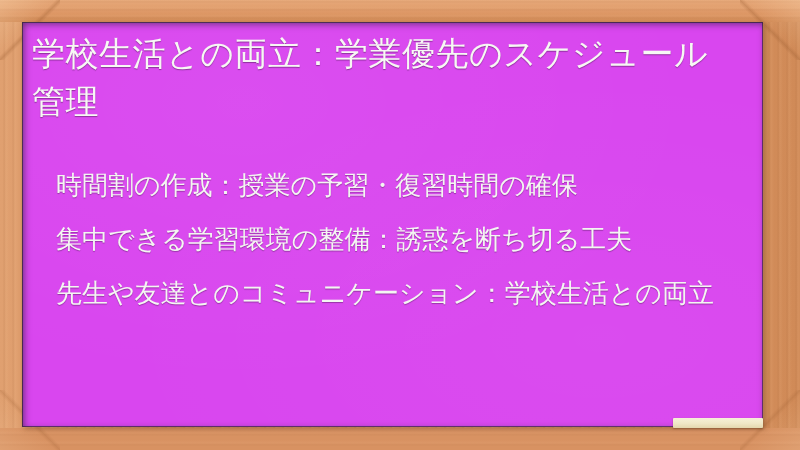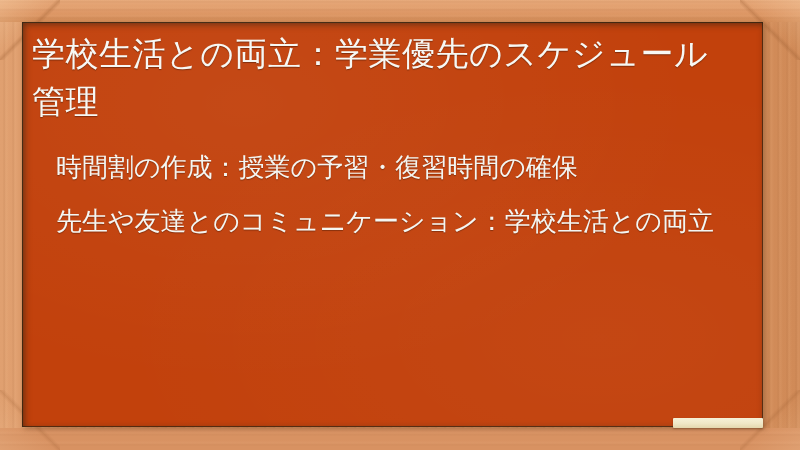--- a/index.html
+++ b/index.html
@@ -80,21 +80,21 @@
   .miter.br { right: 0; bottom: 0;
     background: linear-gradient(-45deg, rgba(255,220,180,0.18) 0%, rgba(255,220,180,0.0) 46%, rgba(150,88,44,0.20) 50%, rgba(150,88,44,0.0) 54%); }
 
   
   .board {
     position: absolute;
     left: 22px;
     top: 22px;
     width: 741px;
     height: 405px;
-    background: #c2410c;
+    background: #d946ef;
     box-shadow:
       inset 0 0 0 1px rgba(12,30,20,0.55),
       inset 2px 2px 7px rgba(10,26,18,0.55),
       2px 2px 5px rgba(90,50,20,0.35);
     overflow: hidden;
   }
   .board::after {
     
     content: "";
     position: absolute;
@@ -118,21 +118,21 @@
     letter-spacing: 0.5px;
     margin: 0;
     padding: 0 0 0 0;
     font-weight: 400;
     max-width: 690px;
     text-shadow: 0 1px 1px rgba(0,0,0,0.35);
   }
 
   .bullets {
     list-style: none;
-    margin: 22px 0 0 0;
+    margin: 40px 0 0 0;
     padding: 0 0 0 24px;
   }
   .bullets li {
     color: #f4f6f2;
     font-size: 26px;
     line-height: 38px;
     margin: 0 0 16px 0;
     max-width: 672px;
     font-weight: 400;
     text-shadow: 0 1px 1px rgba(0,0,0,0.3);
@@ -165,20 +165,21 @@
   <div class="miter bl"></div>
   <div class="miter br"></div>
 
   <div class="board">
     <div class="board-content">
 
       <h1 class="title">学校生活との両立：学業優先のスケジュール管理</h1>
 
       <ul class="bullets">
         <li>時間割の作成：授業の予習・復習時間の確保</li>
+        <li>集中できる学習環境の整備：誘惑を断ち切る工夫</li>
         <li>先生や友達とのコミュニケーション：学校生活との両立</li>
       </ul>
 
     </div>
   </div>
 
   <div class="eraser"></div>
 
 </div>
 

